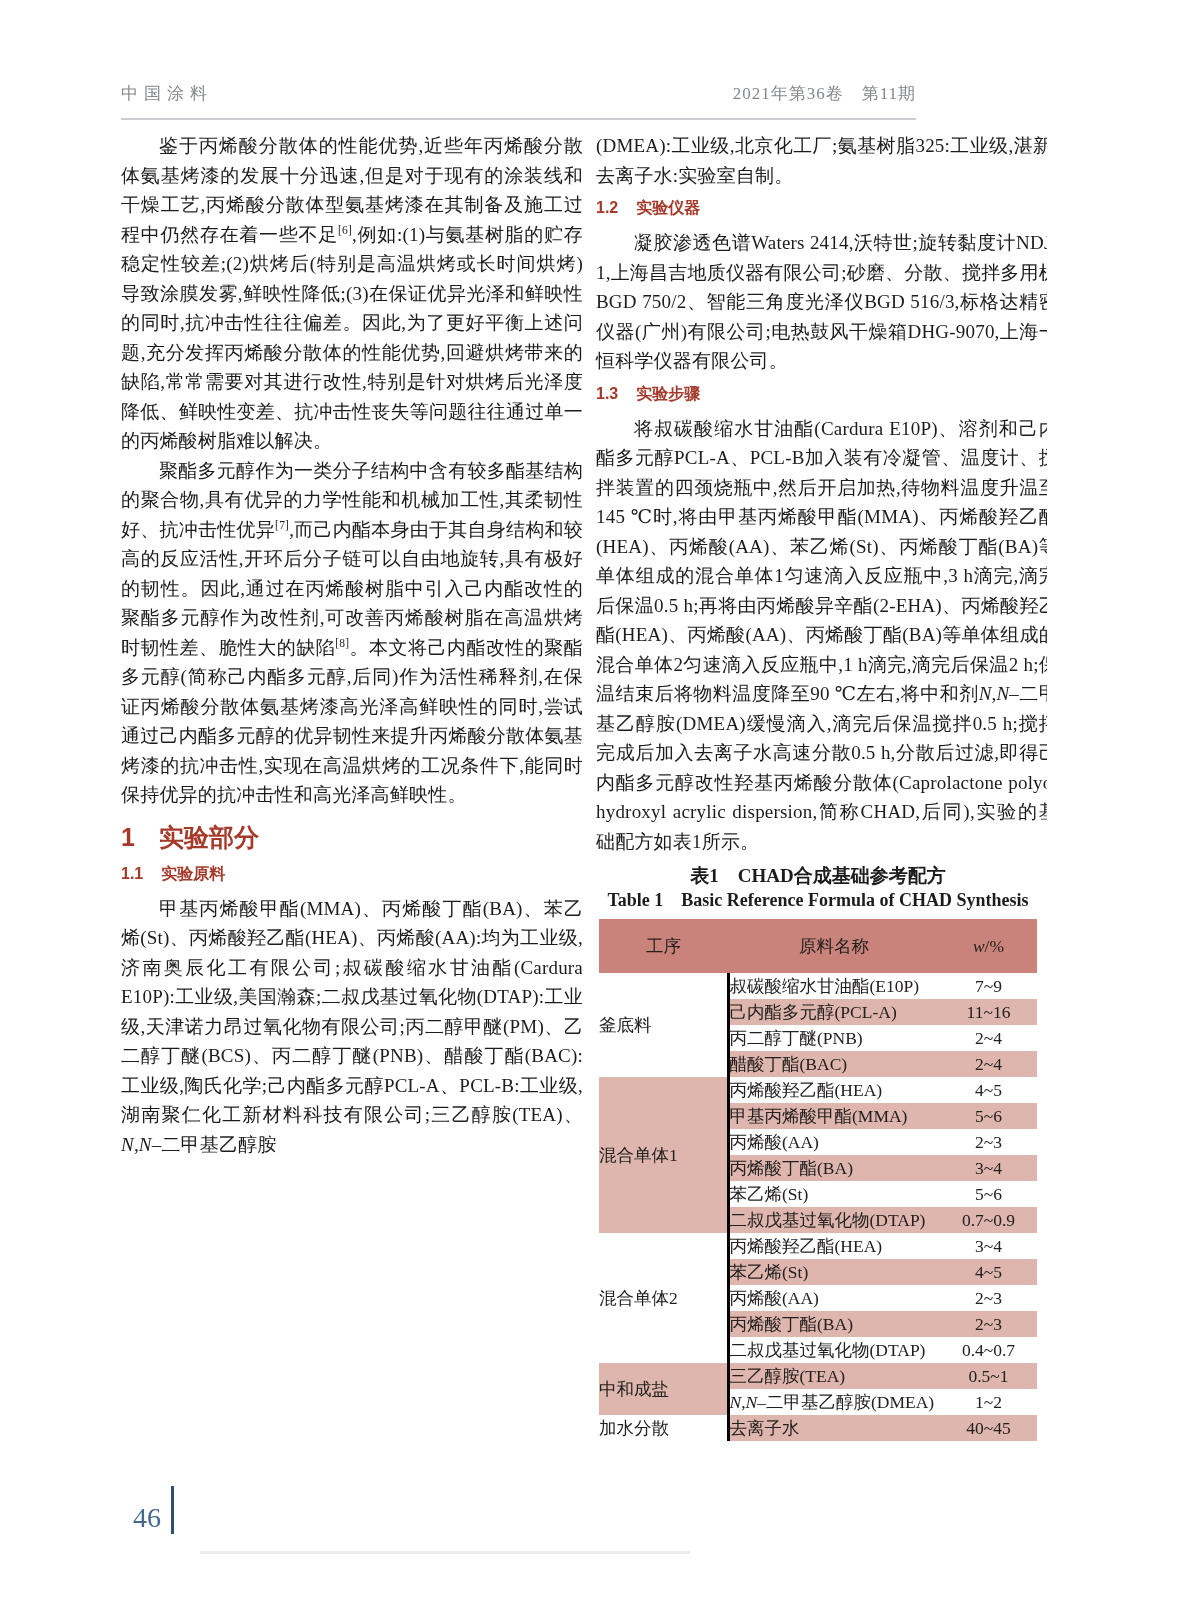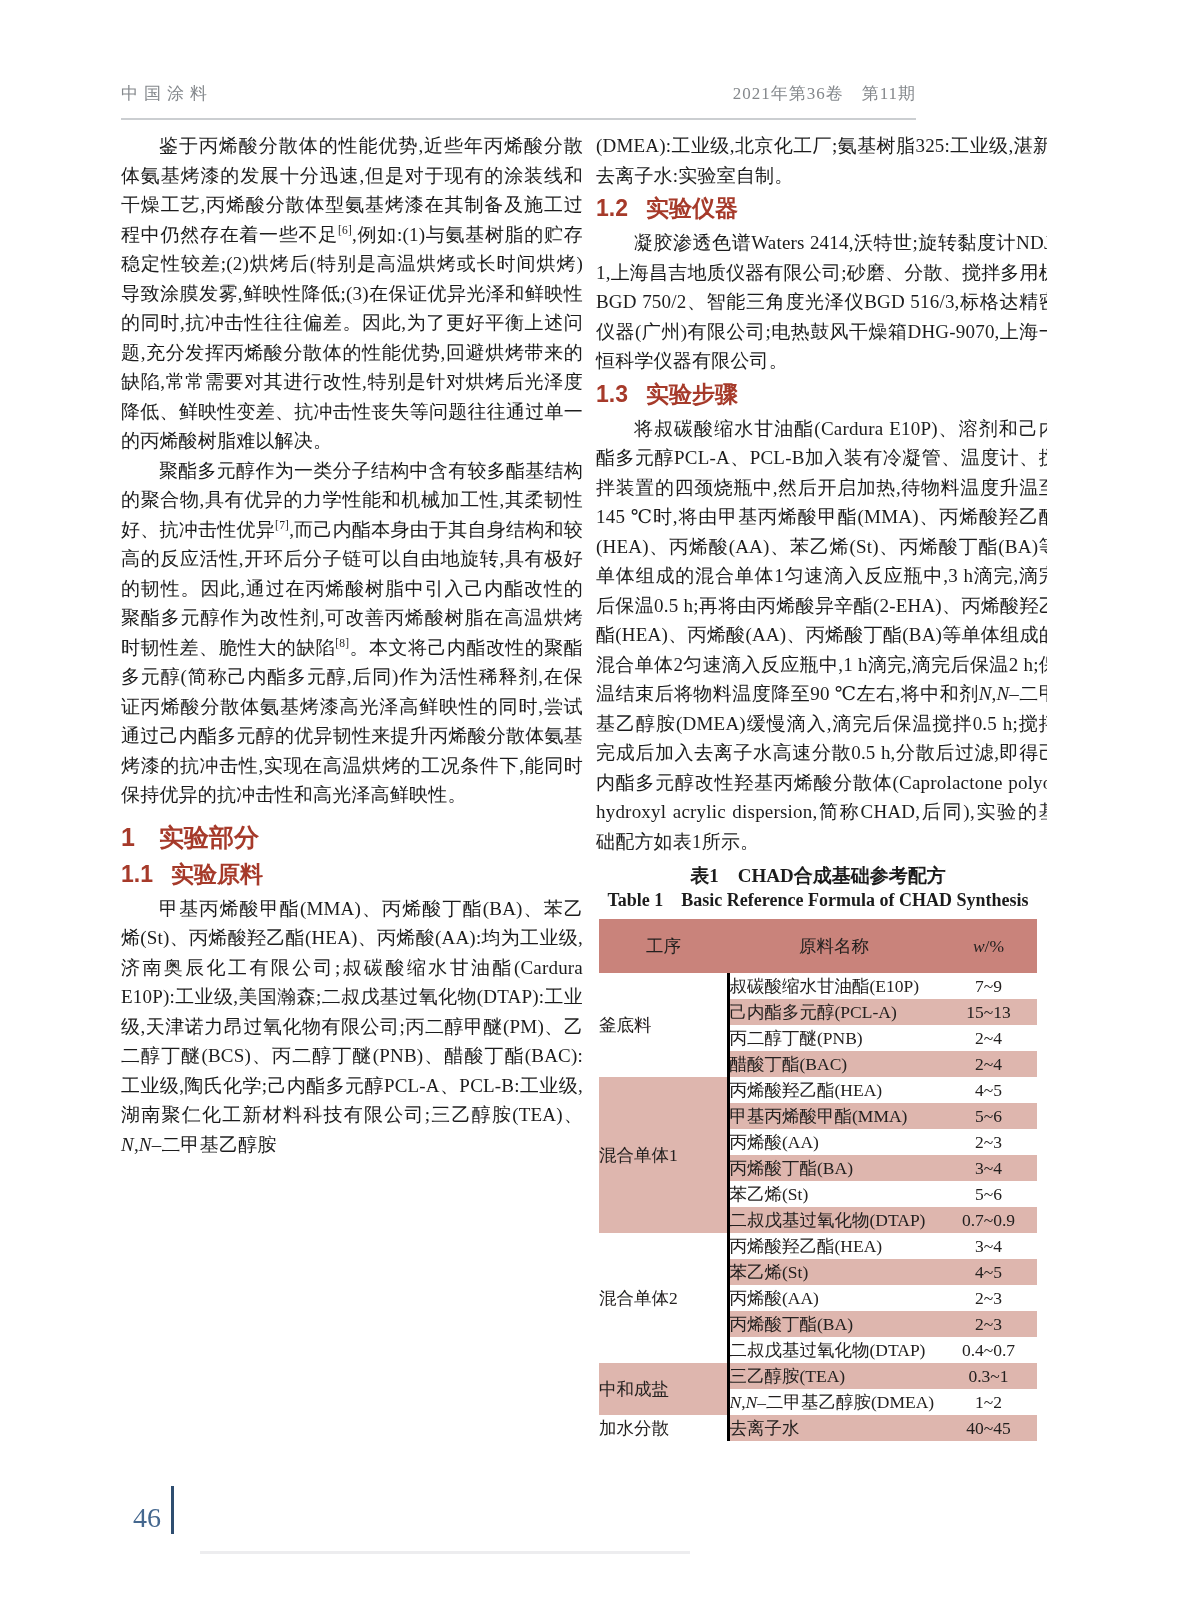--- a/index.html
+++ b/index.html
@@ -34,21 +34,21 @@
   
   .h-sec1 {
     margin:10px 0 8px 0; color:#a63a2a; font-weight:bold;
     font-family:"Liberation Sans","DejaVu Sans",sans-serif;
     font-size:25px; line-height:34px;
   }
   .h-sec1 .hnum { margin-right:24px; }
   .h-sec2 {
     margin:6px 0 8px 0; color:#a63a2a; font-weight:bold;
     font-family:"Liberation Sans","DejaVu Sans",sans-serif;
-    font-size:23px; line-height:24px;
+    font-size:16px; line-height:24px;
   }
   .h-sec2 .hnum { margin-right:18px; }
   
   .tablewrap { margin-top:8px; margin-left:3px; width:438px; }
   .tbl-title-zh { text-align:center; font-weight:bold; font-size:19px; line-height:24px; }
   .tbl-title-en { text-align:center; font-weight:bold; font-size:18px; line-height:23px; margin-top:1px; }
   table.formula { border-collapse:collapse; width:438px; margin-top:7px; font-size:17.5px; table-layout:fixed; }
   table.formula col.c1 { width:129px; }
   table.formula col.c2 { width:212px; }
   table.formula col.c3 { width:97px; }
@@ -122,21 +122,21 @@
             </tr>
         </thead>
         <tbody id="formula-body">
             <tr>
               <td rowspan="4" class="cell-process">釜底料</td>
               <td class="cell-material">叔碳酸缩水甘油酯(E10P)</td>
               <td class="cell-value">7~9</td>
             </tr>
             <tr class="stripe">
               <td class="cell-material">己内酯多元醇(PCL-A)</td>
-              <td class="cell-value">15~13</td>
+              <td class="cell-value">11~16</td>
             </tr>
             <tr>
               <td class="cell-material">丙二醇丁醚(PNB)</td>
               <td class="cell-value">2~4</td>
             </tr>
             <tr class="stripe">
               <td class="cell-material">醋酸丁酯(BAC)</td>
               <td class="cell-value">2~4</td>
             </tr>
             <tr>
@@ -181,21 +181,21 @@
               <td class="cell-material">丙烯酸丁酯(BA)</td>
               <td class="cell-value">2~3</td>
             </tr>
             <tr>
               <td class="cell-material">二叔戊基过氧化物(DTAP)</td>
               <td class="cell-value">0.4~0.7</td>
             </tr>
             <tr class="stripe">
               <td rowspan="2" class="cell-process pink">中和成盐</td>
               <td class="cell-material">三乙醇胺(TEA)</td>
-              <td class="cell-value">0.3~1</td>
+              <td class="cell-value">0.5~1</td>
             </tr>
             <tr>
               <td class="cell-material"><i>N</i>,<i>N</i>–二甲基乙醇胺(DMEA)</td>
               <td class="cell-value">1~2</td>
             </tr>
             <tr class="stripe">
               <td rowspan="1" class="cell-process">加水分散</td>
               <td class="cell-material">去离子水</td>
               <td class="cell-value">40~45</td>
             </tr>

